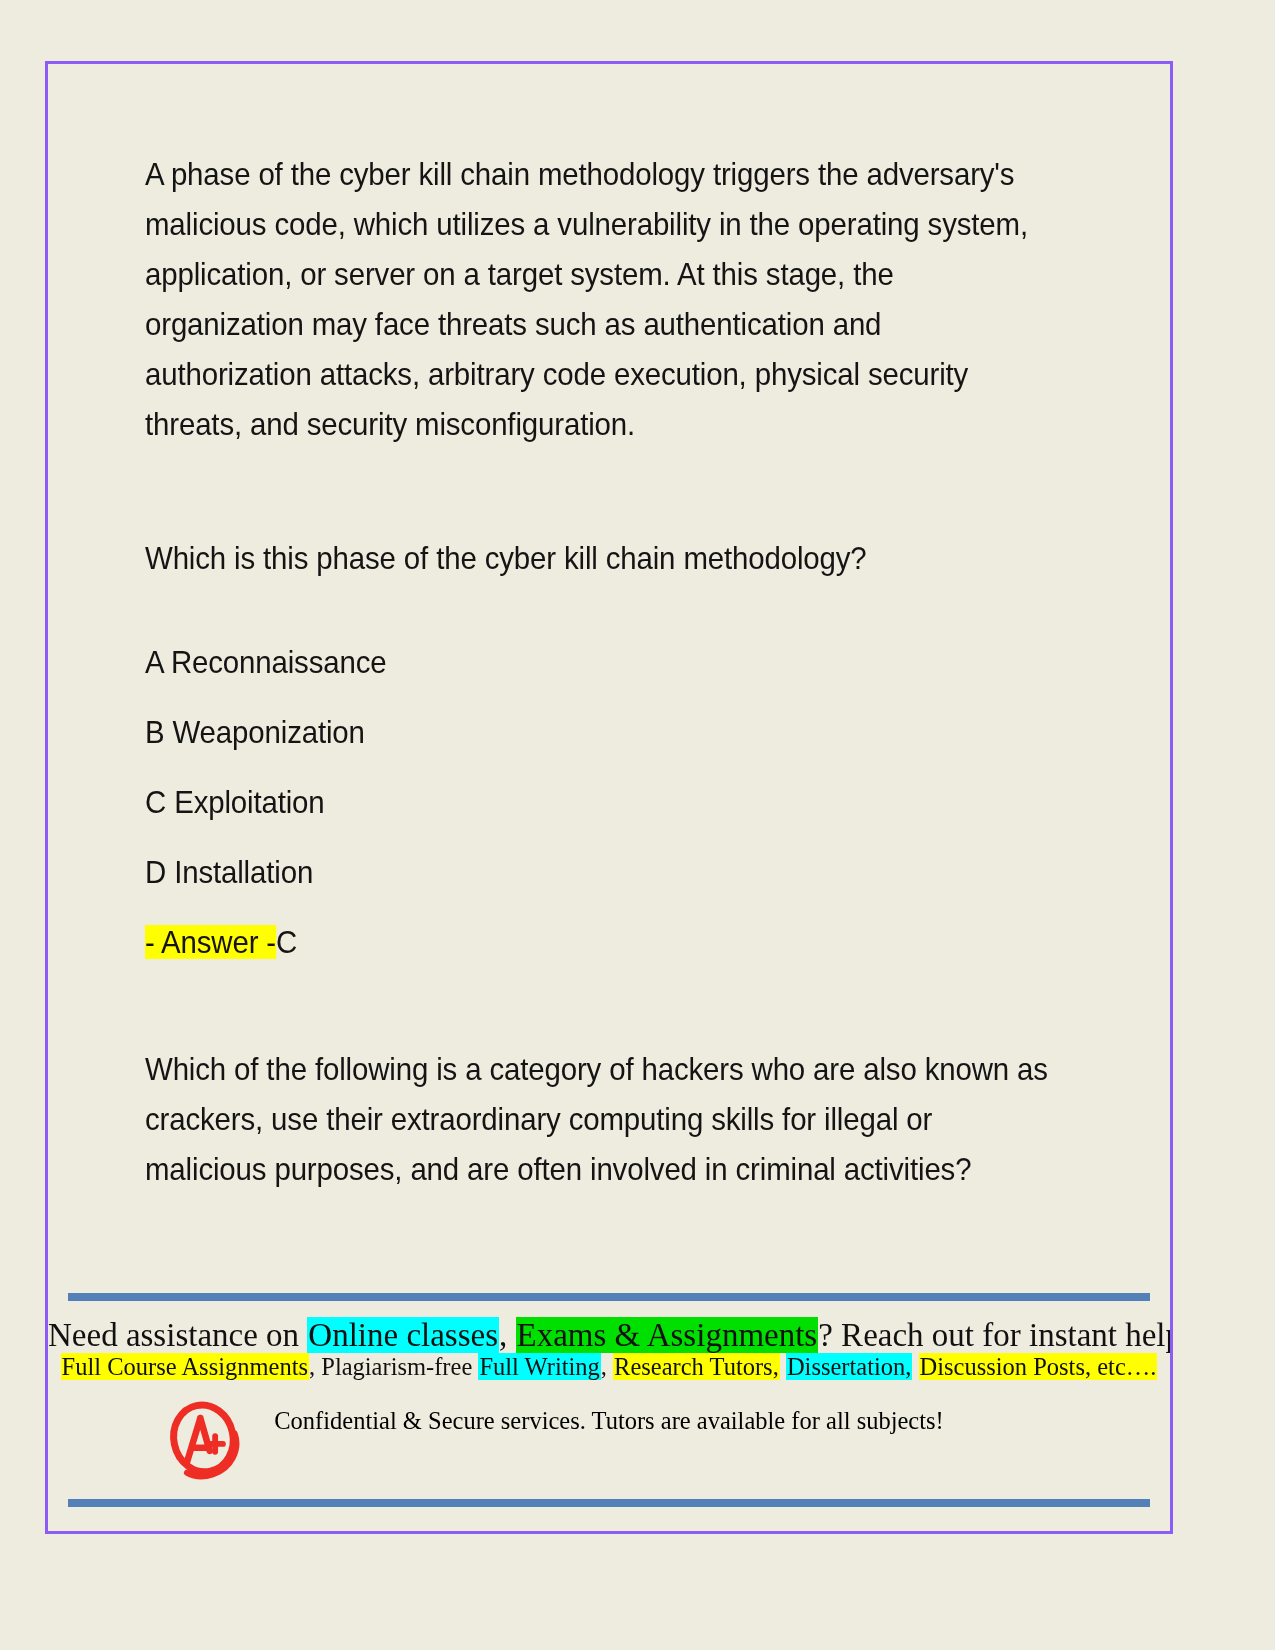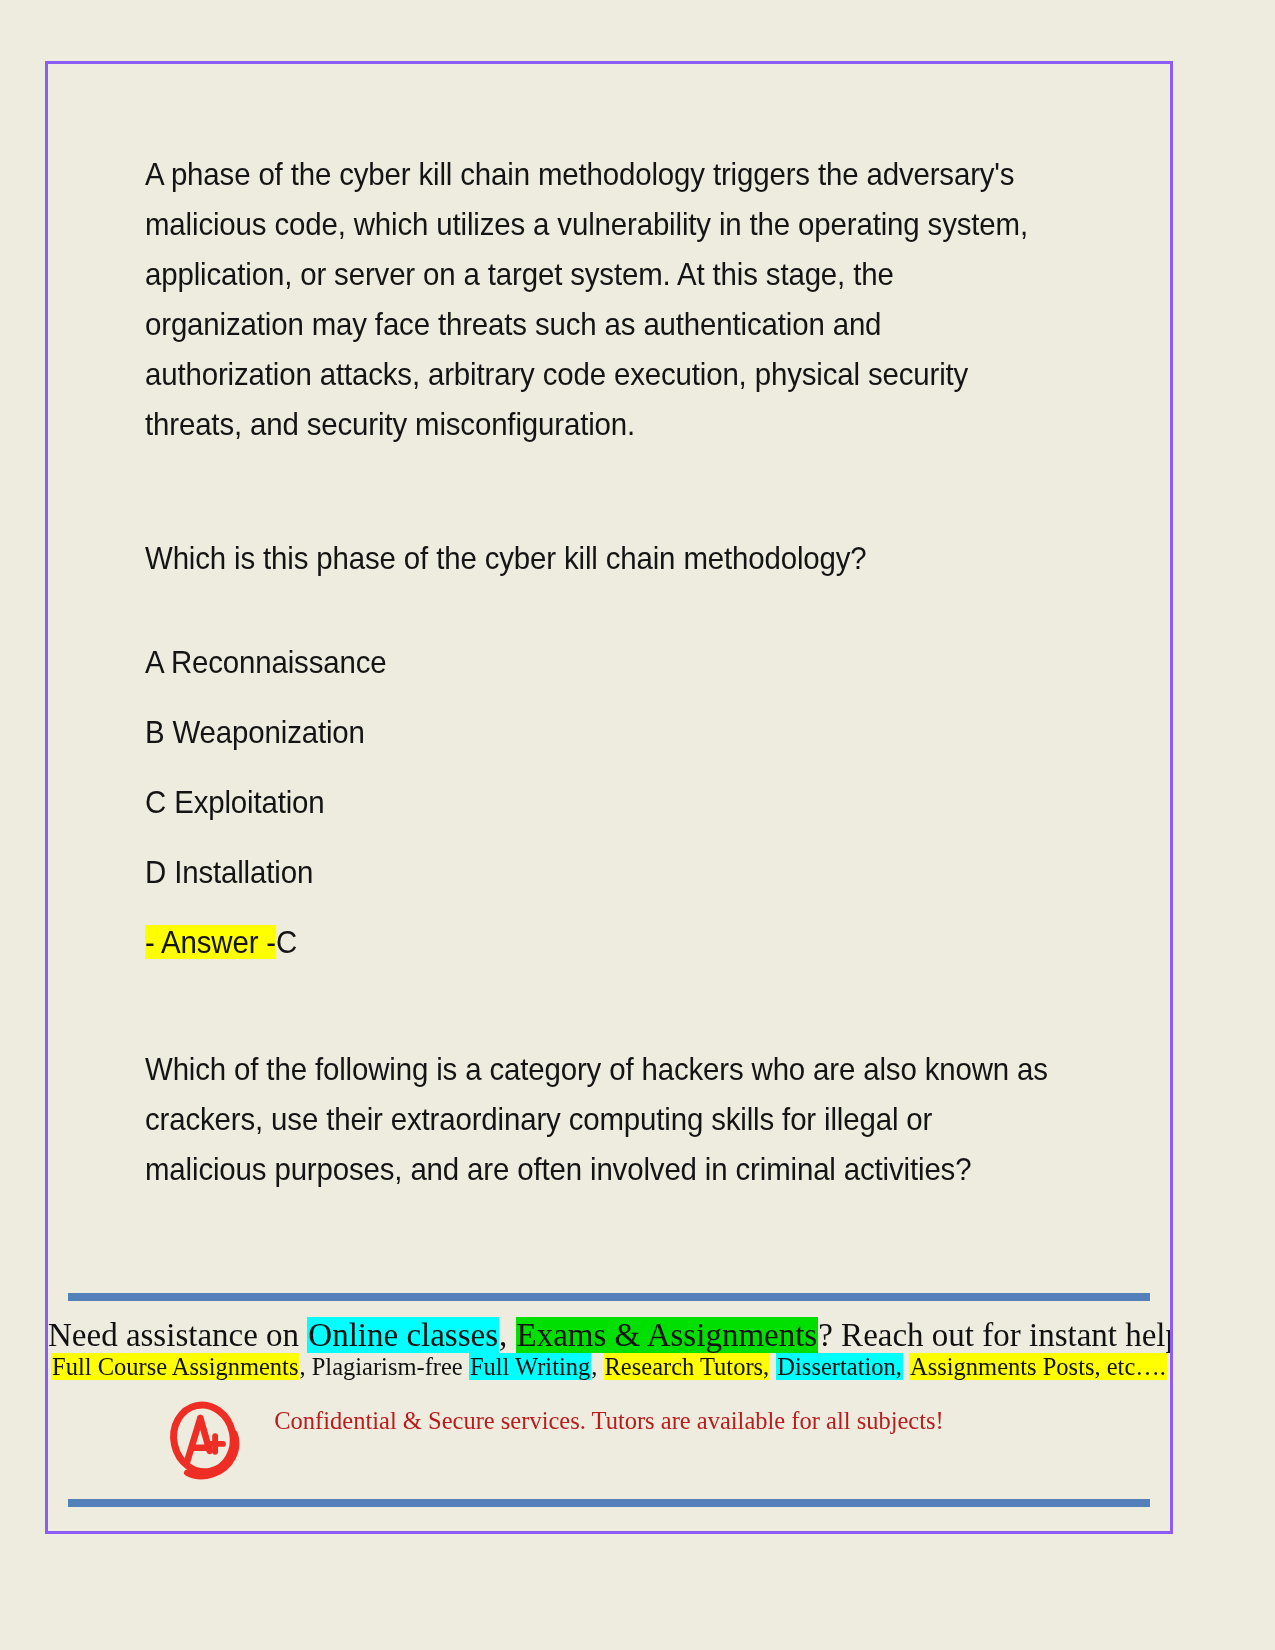--- a/index.html
+++ b/index.html
@@ -113,21 +113,21 @@
   .mk-cyan   { background: #00ffff; }
   .mk-green  { background: #00e000; }
   .mk-yellow { background: #ffff00; }
 
   #foot-conf {
     position: absolute;
     top: 134px; left: 0; right: 0;
     text-align: center;
     font-family: "Liberation Serif", serif;
     font-size: 24.5px;
-    color: #b91c1c;
+    color: #000000;
     white-space: nowrap;
   }
   #foot-email {
     position: absolute;
     top: 170px; left: 0; right: 0;
     text-align: center;
     font-family: "Liberation Serif", serif;
     font-size: 24.5px;
     color: #111111;
     white-space: nowrap;
@@ -177,21 +177,21 @@
     <p class="qline">Which of the following is a category of hackers who are also known as crackers, use their extraordinary computing skills for illegal or malicious purposes, and are often involved in criminal activities?</p>
 
   </div>
 
   <div id="footer">
 
     <div class="rule top"></div>
 
     <div class="footline" id="foot-l1"><span>Need assistance on </span><span class="mk mk-cyan">Online classes</span><span>, </span><span class="mk mk-green">Exams &amp; Assignments</span><span>? Reach out for instant help!!</span></div>
 
-    <div class="footline" id="foot-l2"><span class="mk mk-yellow">Full Course Assignments</span><span>, Plagiarism-free </span><span class="mk mk-cyan">Full Writing</span><span>, </span><span class="mk mk-yellow">Research Tutors,</span><span> </span><span class="mk mk-cyan">Dissertation,</span><span> </span><span class="mk mk-yellow">Assignments Posts, etc….</span></div>
+    <div class="footline" id="foot-l2"><span class="mk mk-yellow">Full Course Assignments</span><span>, Plagiarism-free </span><span class="mk mk-cyan">Full Writing</span><span>, </span><span class="mk mk-yellow">Research Tutors,</span><span> </span><span class="mk mk-cyan">Dissertation,</span><span> </span><span class="mk mk-yellow">Discussion Posts, etc….</span></div>
 
     <svg id="aplus-logo" viewBox="0 0 100 104">
       <ellipse cx="48" cy="50" rx="38" ry="43" fill="none" stroke="#ee2d24" stroke-width="9" transform="rotate(-12 48 50)"></ellipse>
       <path d="M88 44 C95 64 84 88 60 96 C48 100 36 99 27 94" fill="none" stroke="#ee2d24" stroke-width="8" stroke-linecap="round"></path>
       <path d="M44 24 L27 80 M44 24 L56 66 M33 62 L53 62" fill="none" stroke="#ee2d24" stroke-width="8.5" stroke-linecap="round" stroke-linejoin="round"></path>
       <path d="M63 47 L63 67 M54 57 L73 57" fill="none" stroke="#ee2d24" stroke-width="7.5" stroke-linecap="round"></path>
     </svg>
 
     <div id="foot-conf"><span>Confidential &amp; Secure services. Tutors are available for all subjects!</span></div>
 

